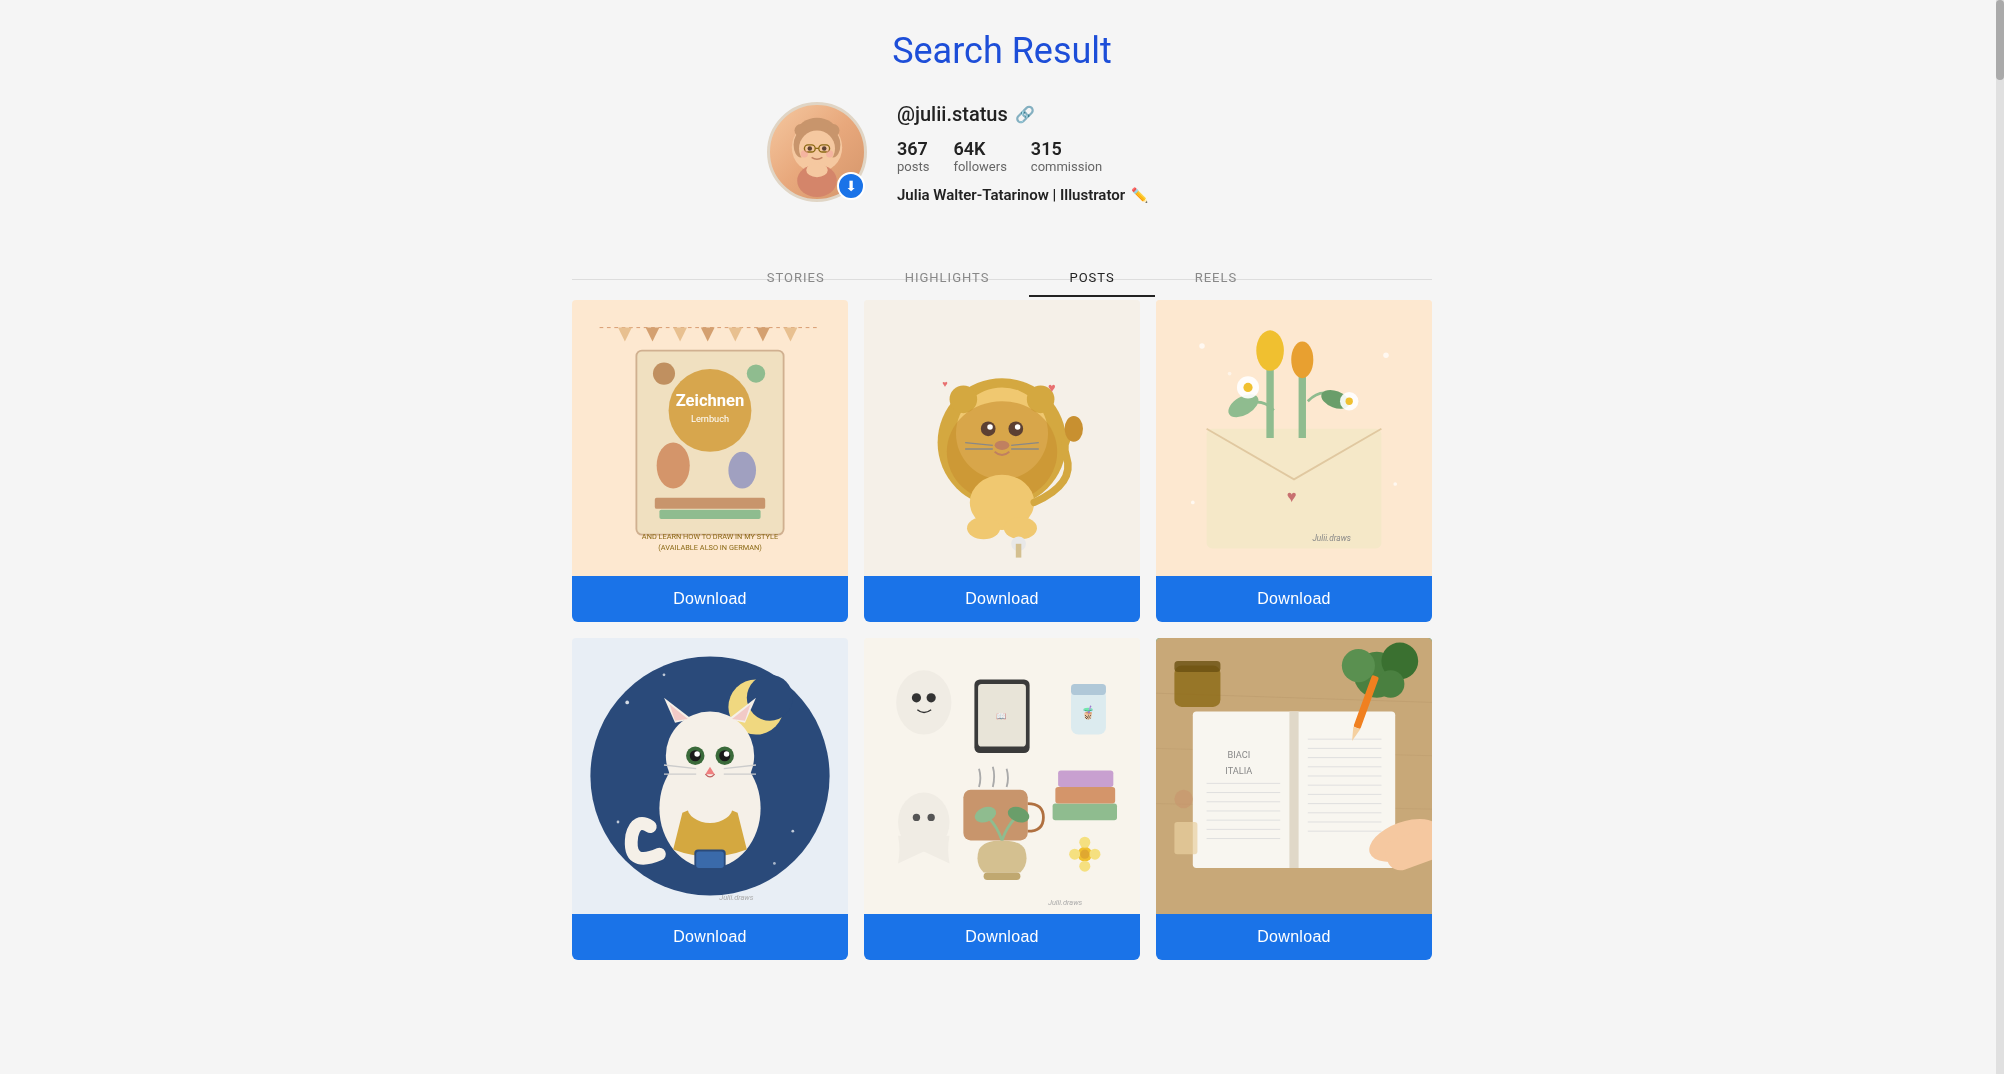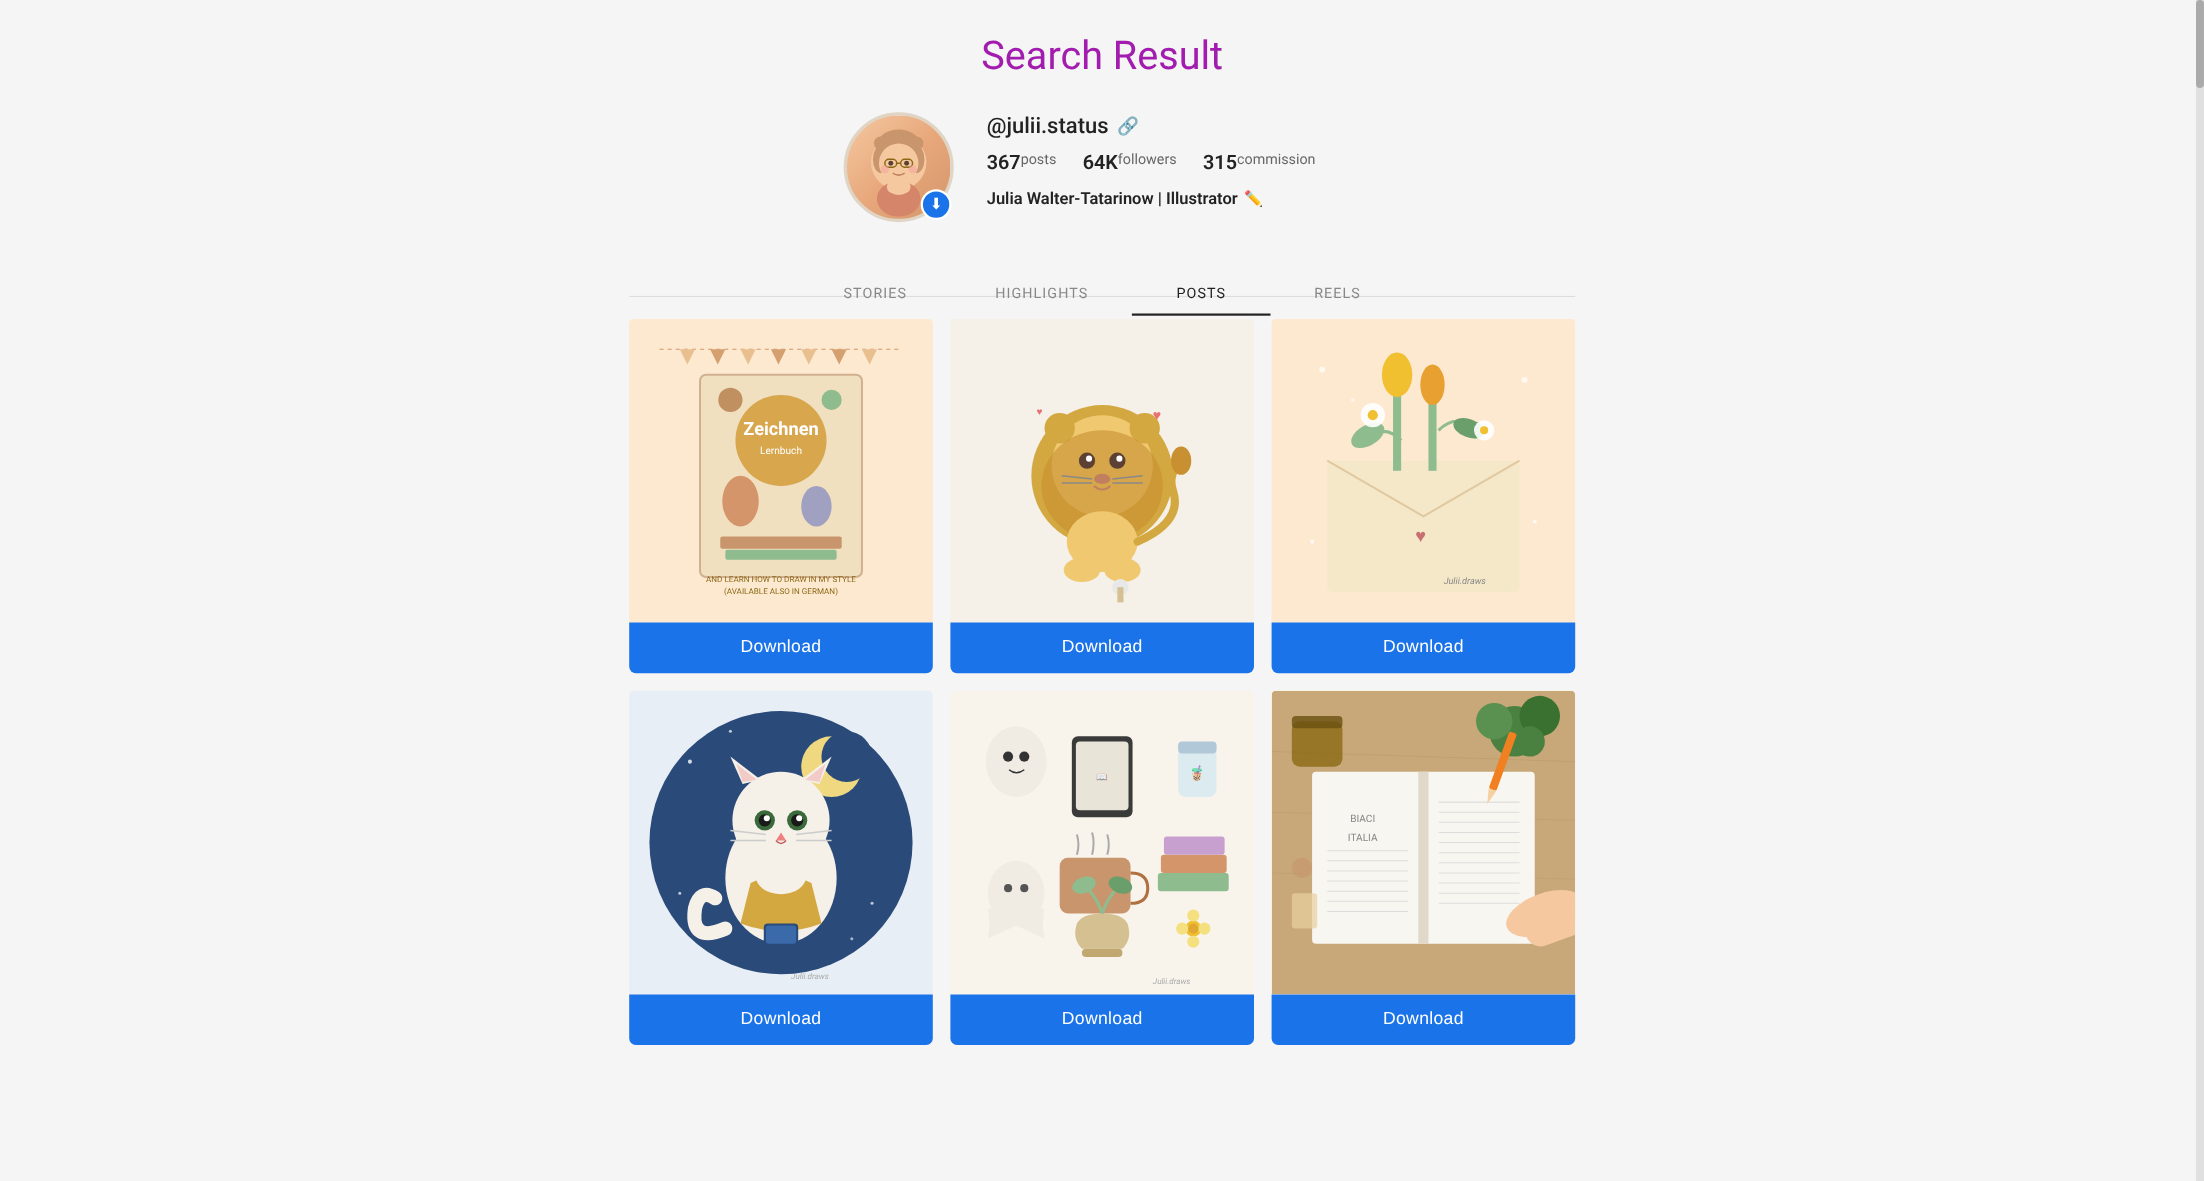--- a/index.html
+++ b/index.html
@@ -18,21 +18,21 @@
     .page-container {
       max-width: 900px;
       margin: 0 auto;
       padding: 30px 20px;
     }
 
     .page-title {
       text-align: center;
       font-size: 36px;
       font-weight: 400;
-      color: #a21caf;
+      color: #1d4ed8;
       margin-bottom: 30px;
     }
 
     .profile-section {
       display: flex;
       align-items: flex-start;
       justify-content: center;
       gap: 30px;
       margin-bottom: 30px;
     }
@@ -105,21 +105,21 @@
     }
 
     .profile-stats {
       display: flex;
       gap: 24px;
       margin-bottom: 12px;
     }
 
     .stat-item {
       display: flex;
-      flex-direction: row;
+      flex-direction: column;
       align-items: flex-start;
     }
 
     .stat-number {
       font-size: 18px;
       font-weight: 600;
       color: #222;
     }
 
     .stat-label {
@@ -236,21 +236,21 @@
 
     .img-cat-moon {
       background: #e8eef5;
     }
 
     .img-cozy-items {
       background: #f8f4ec;
     }
 
     .img-notebook {
-      background: #fef9c3;
+      background: #14b8a6;
     }
 
     .scrollbar {
       position: fixed;
       right: 0;
       top: 0;
       width: 8px;
       height: 100%;
       background: #e0e0e0;
     }

